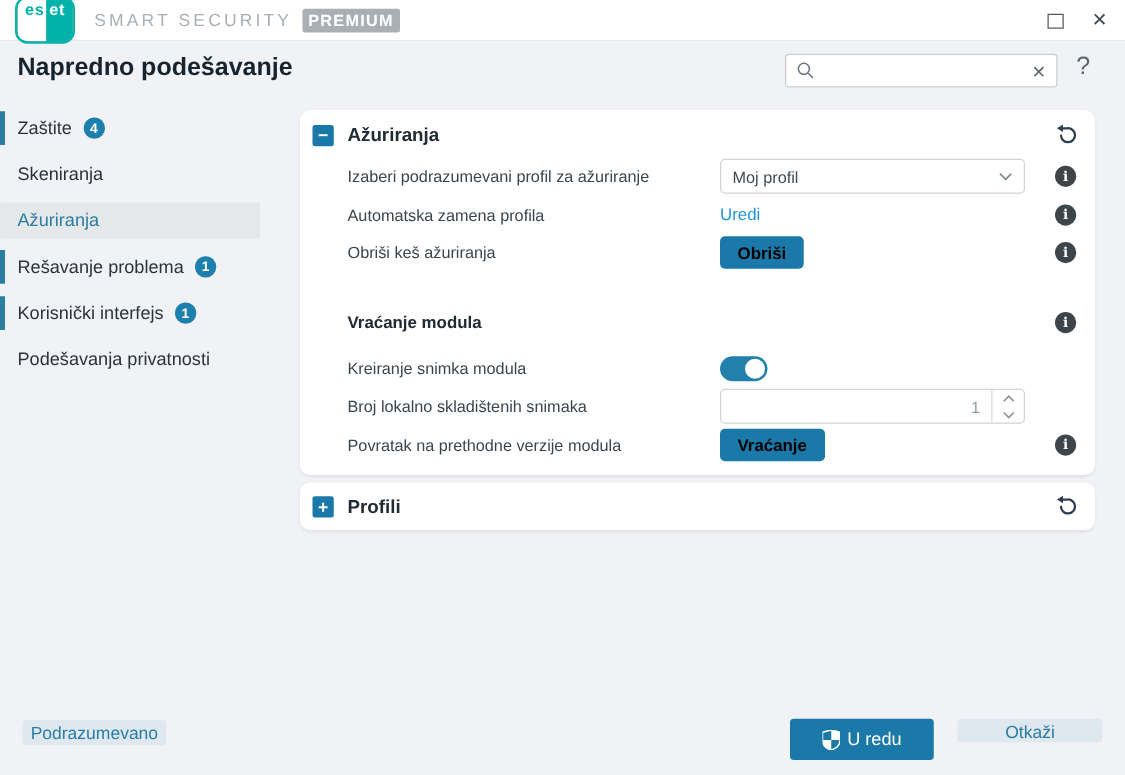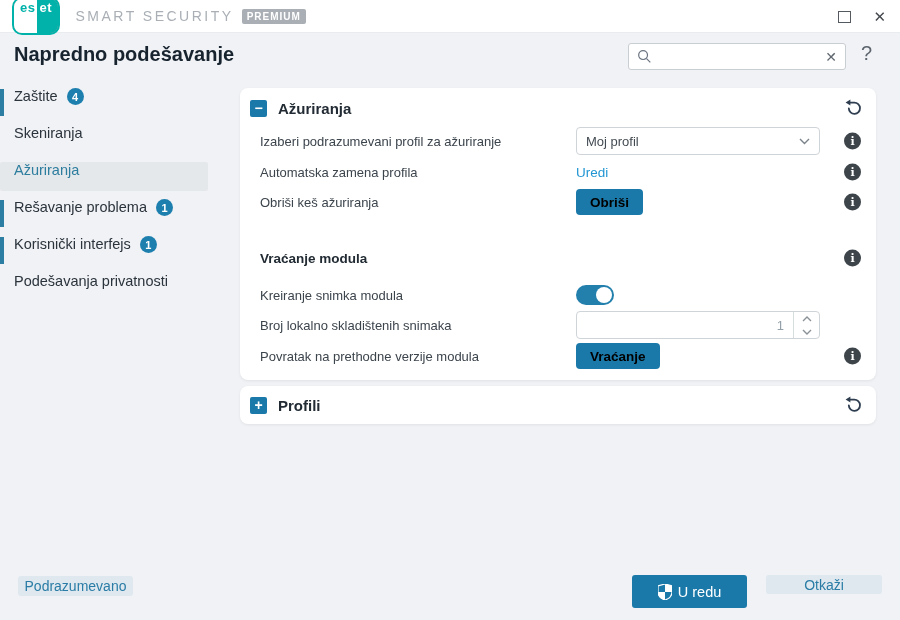--- a/index.html
+++ b/index.html
@@ -9,38 +9,38 @@
 
   
   .titlebar { position:absolute; top:0; left:0; width:900px; height:33px; background:#ffffff;
               display:flex; align-items:center; border-bottom:1px solid #e9ecef; }
   .logo { display:flex; align-items:flex-start; margin-left:12px; }
   .logo-wrap { display:flex; height:38px; border-radius:10px; overflow:hidden; border:2px solid #00b2a9; background:#a3a3a3; }
   .logo-es { color:#00b2a9; background:#fff; font-weight:700; font-size:13px; line-height:17px; padding:0 2px 0 6px; letter-spacing:0.5px;}
   .logo-et { color:#fff; background:#00b2a9; font-weight:700; font-size:13px; line-height:17px; padding:0 6px 0 2px; letter-spacing:0.5px;}
   .logo-reg { font-size:6px; color:#00b2a9; margin-left:1px; margin-top:-2px; }
   .product-name { margin-left:10px; color:#a9afb5; font-size:14px; font-weight:300; letter-spacing:2.5px; }
-  .premium-badge { margin-left:8px; background:#a9afb5; color:#fff; font-size:10px; font-weight:700;
+  .premium-badge { margin-left:8px; background:#a9afb5; color:#fff; font-size:13px; font-weight:700;
                    letter-spacing:1px; padding:2px 5px; border-radius:2px; }
   .win-controls { position:absolute; right:14px; top:0; height:33px; display:flex; align-items:center; gap:22px; }
   .max-btn { width:13px; height:12px; border:1px solid #555a60; background:transparent; cursor:pointer; }
   .close-btn { font-size:15px; color:#44494e; line-height:1; cursor:pointer; font-weight:400; }
 
   
   .header { position:absolute; top:33px; left:0; width:900px; height:49px; }
   .page-title { position:absolute; left:14px; top:10px; font-size:20px; font-weight:600; color:#17232e; }
   .searchbox { position:absolute; left:628px; top:10px; width:218px; height:27px; background:#fff;
                border:1px solid #c9ced3; border-radius:3px; display:flex; align-items:center; padding:0 8px; }
   .searchbox input { flex:1; border:none; outline:none; font-size:13px; color:#3a424a; background:transparent; min-width:0; }
   .search-clear { color:#5f6770; font-size:14px; cursor:pointer; line-height:1; }
   .help-btn { position:absolute; left:861px; top:9px; font-size:20px; color:#5c646d; font-weight:400; cursor:pointer; }
 
   
   .sidebar { position:absolute; top:88px; left:0; width:230px; }
-  .side-item { position:relative; height:29px; margin-bottom:8px; display:flex; align-items:flex-start;
+  .side-item { position:relative; height:29px; margin-bottom:8px; display:flex; align-items:center;
                padding-left:14px; font-size:14.5px; color:#2b333c; cursor:pointer; }
   .side-item .accent { position:absolute; left:0; top:1px; width:4px; height:27px; background:#2c7fa2; }
   .side-item.selected { background:#e5e8eb; width:208px; border-radius:2px; color:#2c7d9e; }
   .badge { display:inline-flex; align-items:center; justify-content:center; margin-left:9px;
            min-width:17px; height:17px; border-radius:50%; background:#1d7fae; color:#fff;
            font-size:11px; font-weight:700; padding:0 3px; }
 
   
   .card { position:absolute; left:240px; width:636px; background:#fff; border-radius:8px;
           box-shadow:0 1px 3px rgba(0,0,0,0.07); }
@@ -49,21 +49,21 @@
   .sec-head { position:absolute; left:0; right:0; height:28px; display:flex; align-items:center; }
   .card1 .sec-head { top:6px; }
   .card2 .sec-head { top:5px; }
   .expander { width:17px; height:17px; margin-left:10px; border-radius:2px; background:#1b79a9; color:#fff;
               display:flex; align-items:center; justify-content:center; font-size:14px; font-weight:700;
               line-height:1; cursor:pointer; }
   .sec-title { margin-left:11px; font-size:15px; font-weight:700; color:#222b33; }
   .revert-btn { position:absolute; right:14px; top:50%; transform:translateY(-50%); cursor:pointer;
                 width:18px; height:18px; }
   .row { position:absolute; left:0; right:0; height:28px; }
-  .row-label { position:absolute; left:20px; top:50%; transform:translateY(-50%); font-size:13px; color:#3c444c; }
+  .row-label { position:absolute; left:38px; top:50%; transform:translateY(-50%); font-size:13px; color:#3c444c; }
   .row-label.bold { font-weight:700; font-size:13.5px; color:#222b33; }
   .ctl { position:absolute; left:336px; top:50%; transform:translateY(-50%); }
   .info-icon { position:absolute; right:15px; top:50%; transform:translateY(-50%);
                width:17px; height:17px; border-radius:50%; background:#3d454b; color:#fff;
                display:flex; align-items:center; justify-content:center;
                font-size:11px; font-weight:700; font-family:"DejaVu Serif", serif; cursor:pointer; }
   .r-profile { top:39px; } .r-auto { top:70px; } .r-cache { top:100px; }
   .r-subhead { top:156px; } .r-toggle { top:193px; } .r-count { top:223px; } .r-rollback { top:254px; }
 
   .dropdown { width:244px; height:28px; background:#fff; border:1px solid #cfd4d8; border-radius:4px;

